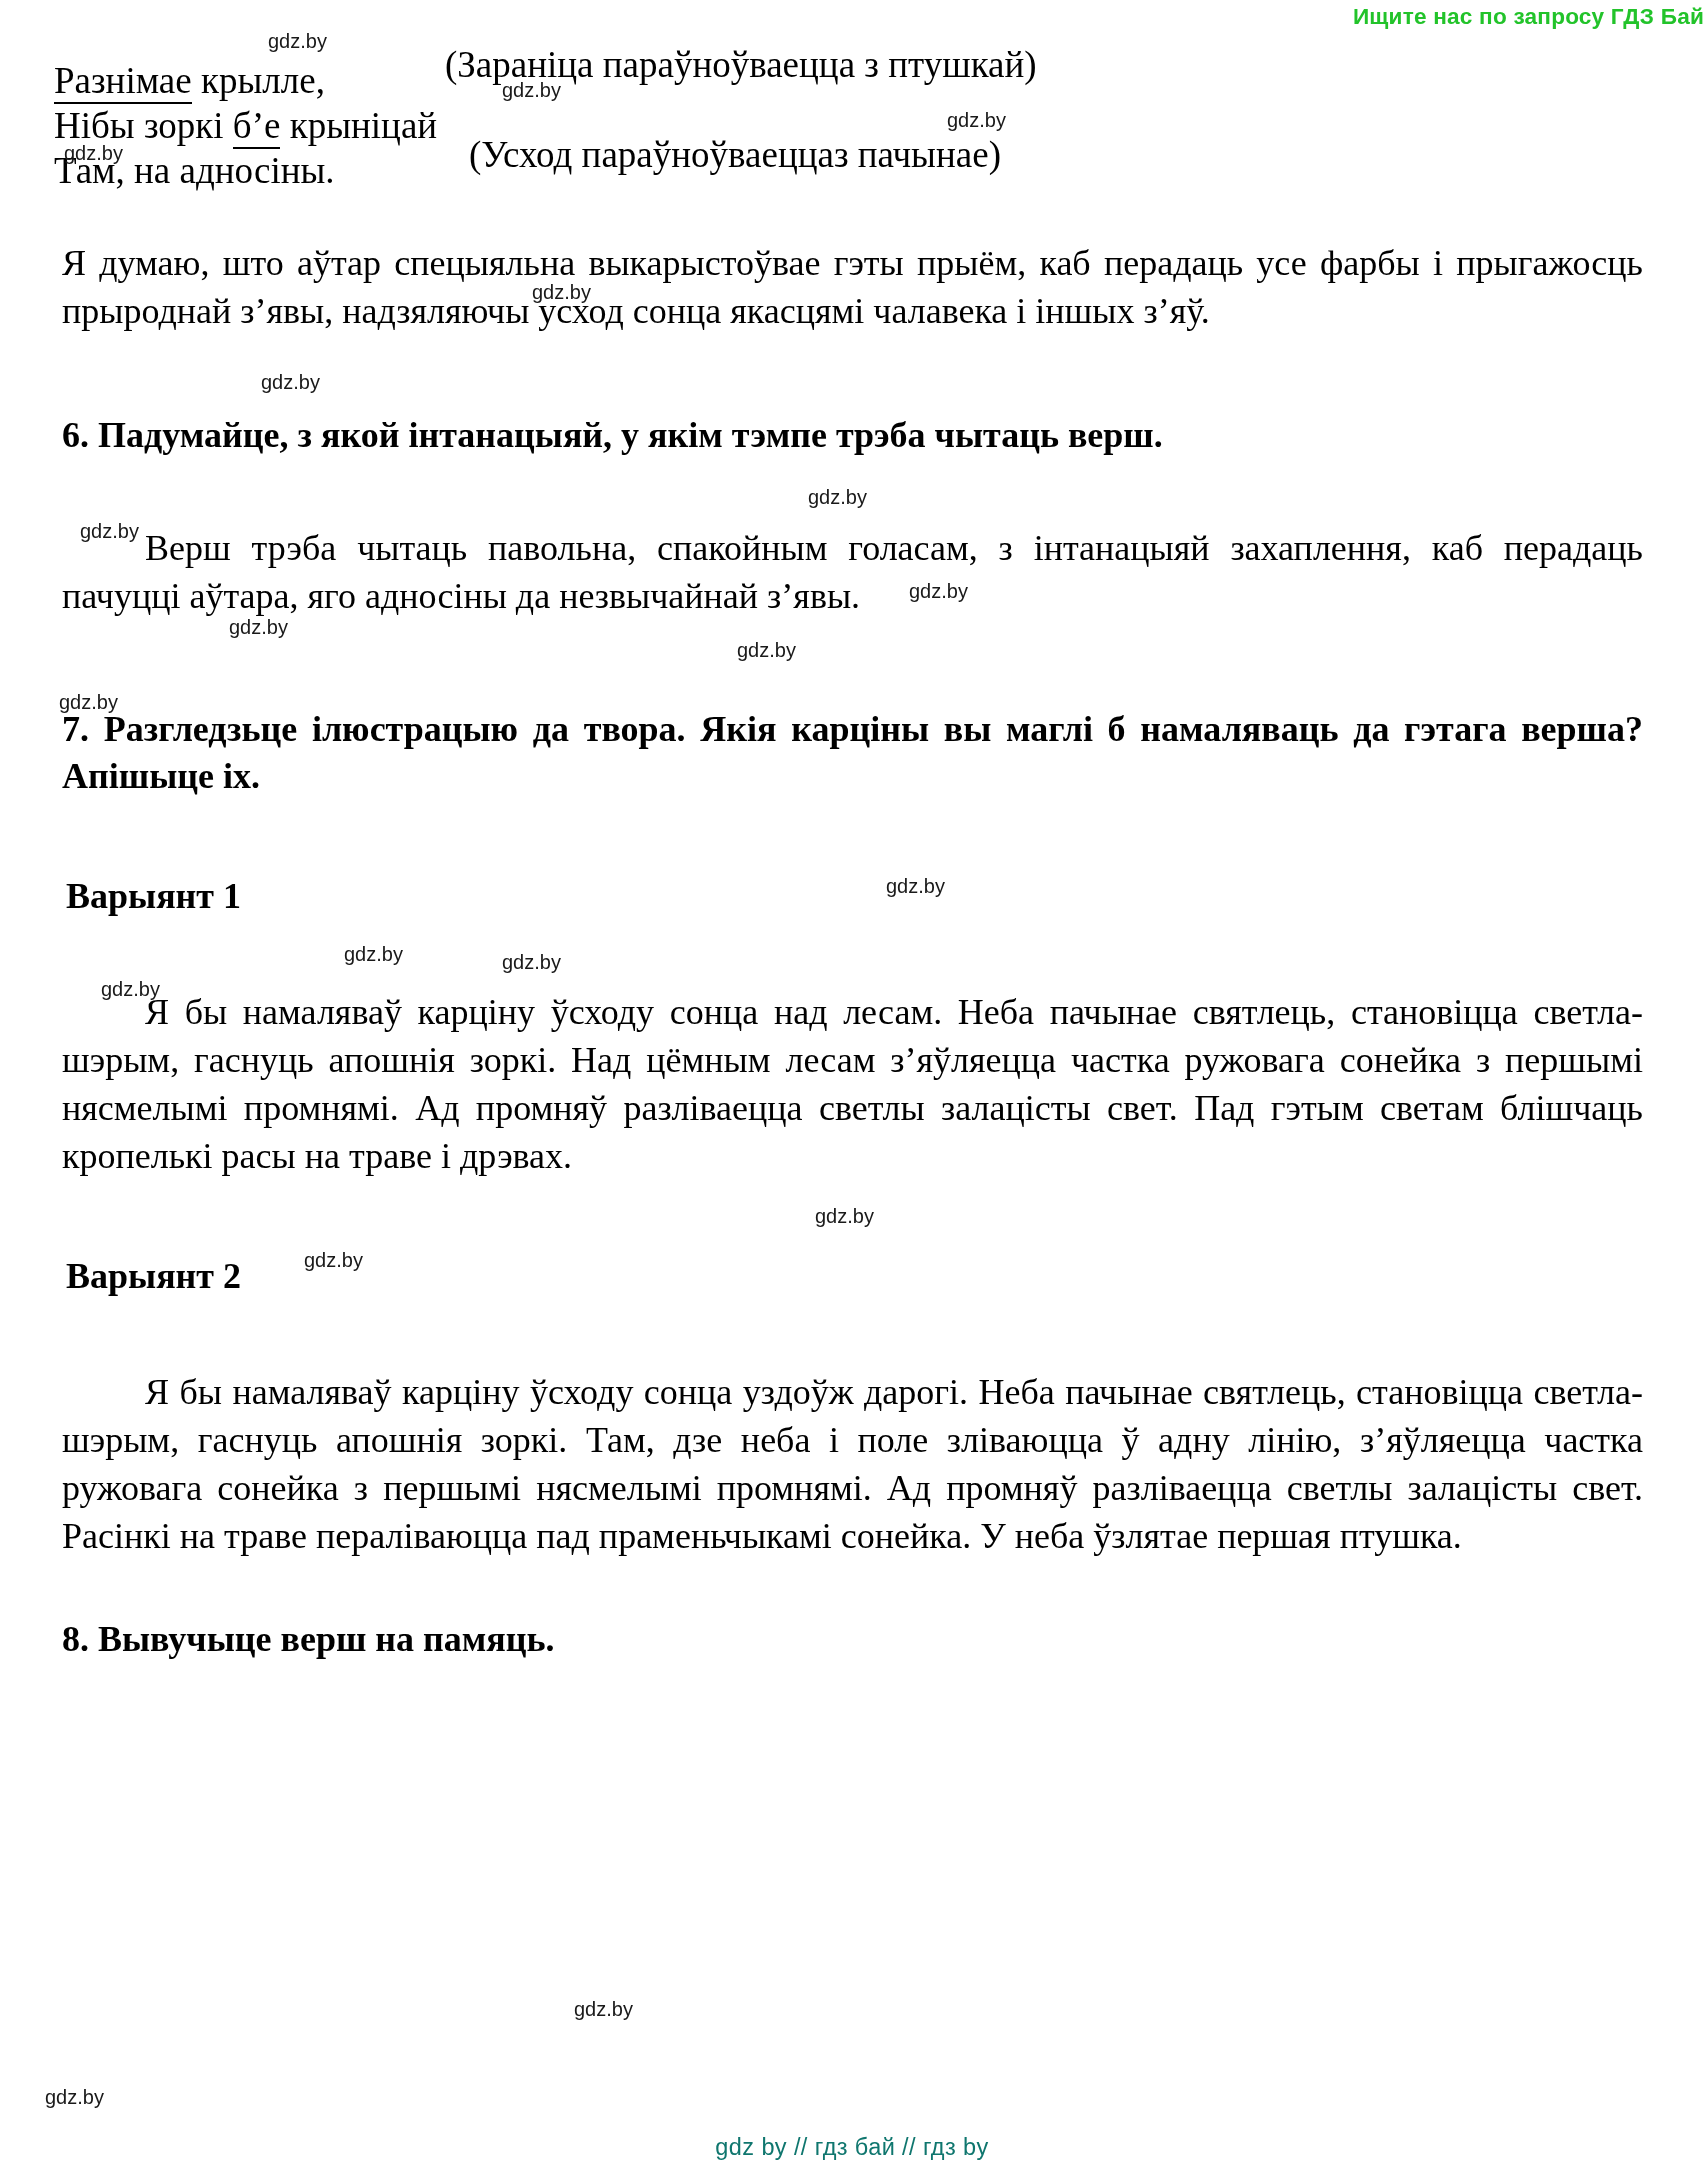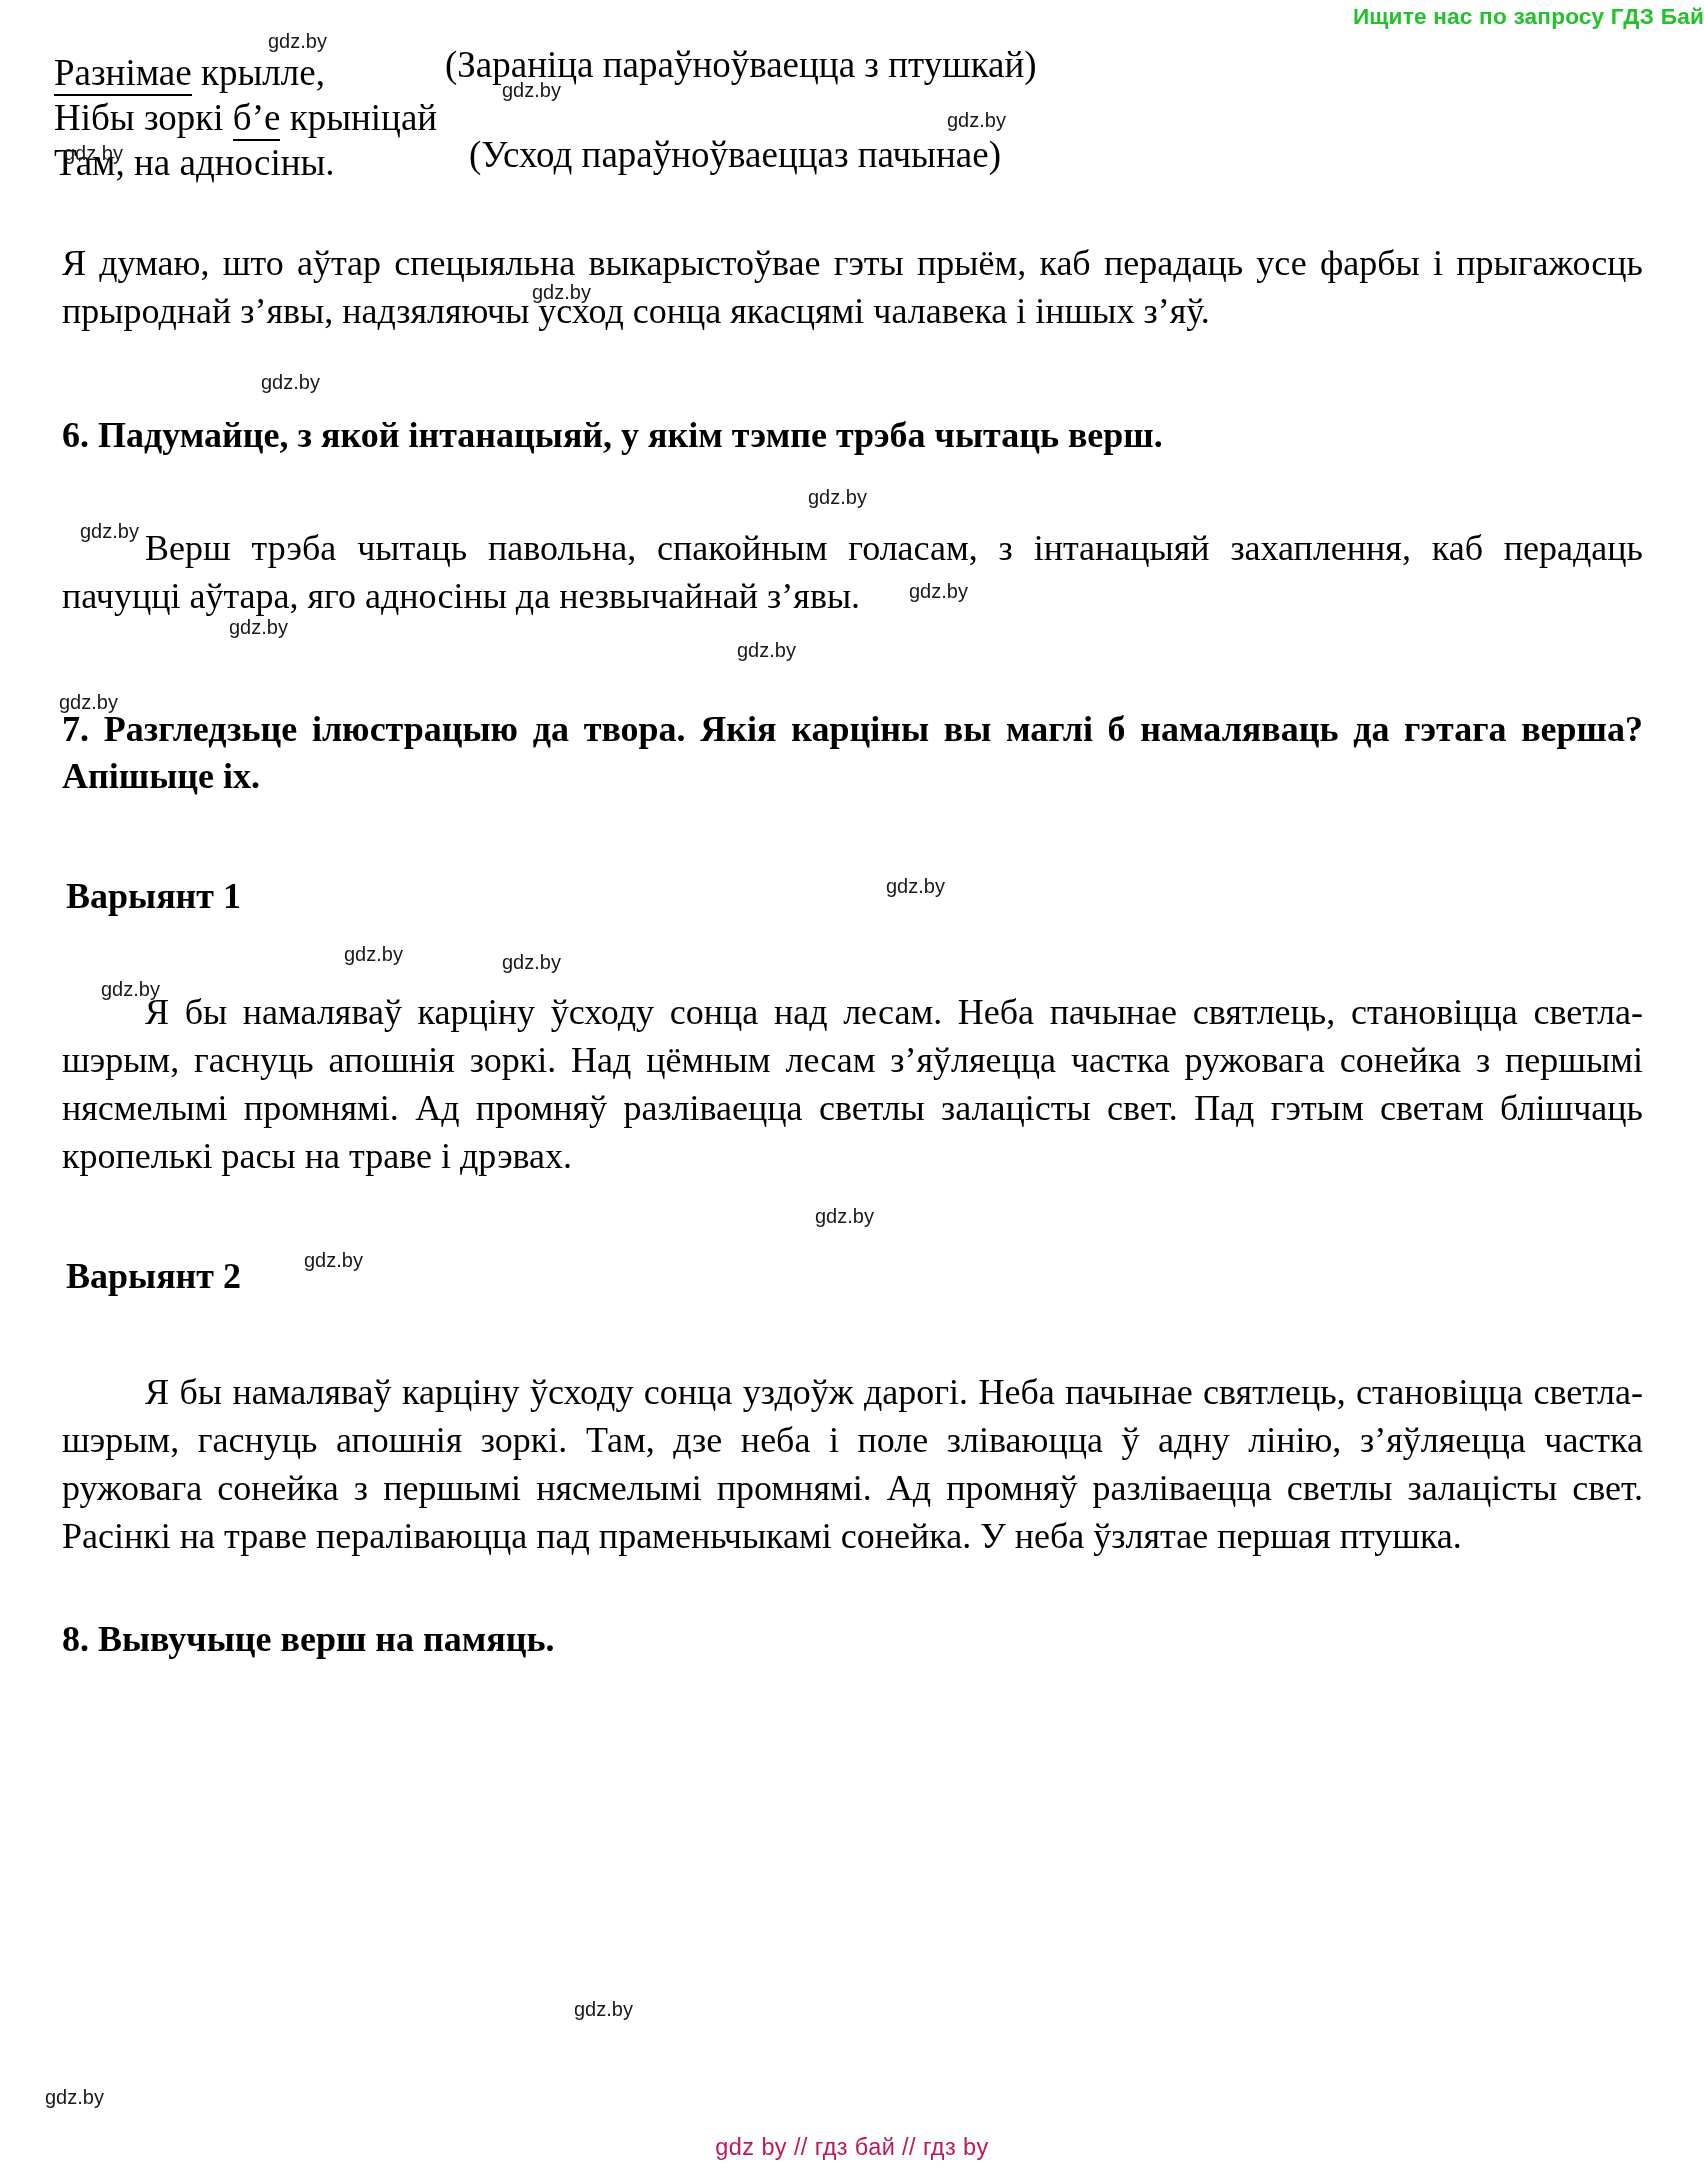--- a/index.html
+++ b/index.html
@@ -50,21 +50,21 @@
     line-height: 45px;
     white-space: nowrap;
   }
   .poem-row {
     position: relative;
     height: 45px;
   }
   .poem-left {
     position: absolute;
     left: 0;
-    top: 8px;
+    top: 16px;
   }
   .poem-note {
     position: absolute;
     top: 0;
   }
   .dbl-underline {
     border-bottom: 2.6px double #000;
     padding-bottom: 0.9px;
   }
 
@@ -204,16 +204,16 @@
   <div class="watermark" style="left:59px;   top:692px;">gdz.by</div>
   <div class="watermark" style="left:886px; top:876px;">gdz.by</div>
   <div class="watermark" style="left:344px;  top:944px;">gdz.by</div>
   <div class="watermark" style="left:502px;  top:952px;">gdz.by</div>
   <div class="watermark" style="left:101px;  top:979px;">gdz.by</div>
   <div class="watermark" style="left:815px;  top:1206px;">gdz.by</div>
   <div class="watermark" style="left:304px;  top:1250px;">gdz.by</div>
   <div class="watermark" style="left:574px;  top:1999px;">gdz.by</div>
   <div class="watermark" style="left:45px;   top:2087px;">gdz.by</div>
 
-  <div class="site-footer" style="color: #be185d;">gdz by  //  гдз бай  //  гдз by</div>
+  <div class="site-footer" style="color: #0f766e;">gdz by  //  гдз бай  //  гдз by</div>
 
 </div>
 
 
 </body></html>

